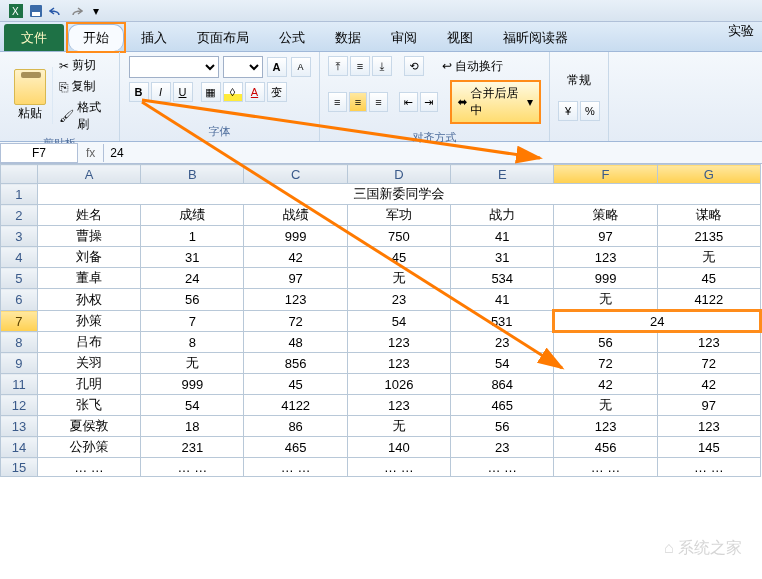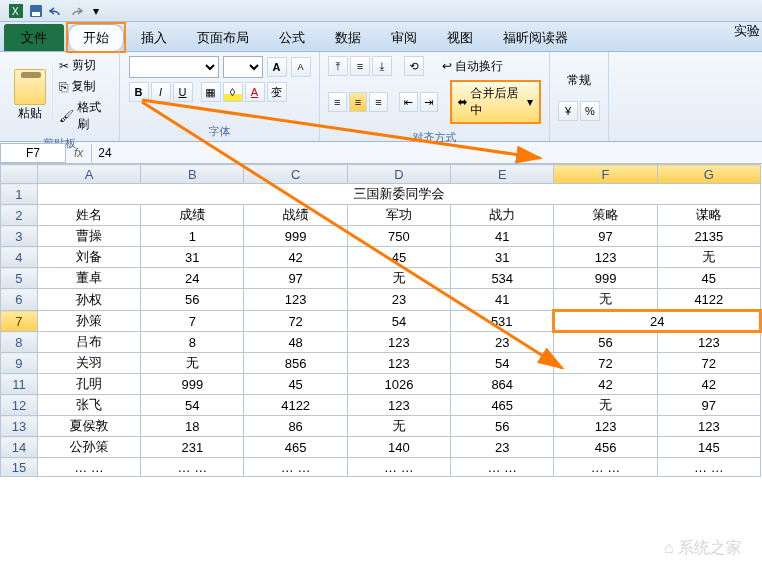--- a/index.html
+++ b/index.html
@@ -1,22 +1,22 @@
 <!DOCTYPE html>
 <html><head>
 <meta charset="utf-8">
 <style>
 * { box-sizing: border-box; margin: 0; padding: 0; }
 body { font-family: "Microsoft YaHei", Arial, sans-serif; font-size: 12px; background: #fff; width: 762px; height: 579px; overflow: hidden; position: relative; }
 .qat { display: flex; align-items: center; padding: 2px 8px; background: linear-gradient(#e8f0f8,#d8e4f0); border-bottom: 1px solid #b0c0d8; height: 22px; }
 .qat .icon { width: 16px; height: 16px; margin-right: 4px; display: inline-flex; align-items: center; justify-content: center; }
-.experiment { position: absolute; right: 2px; top: 22px; font-size: 13px; }
+.experiment { position: absolute; right: 8px; top: 22px; font-size: 13px; }
 .ribbon-tabs { display: flex; background: linear-gradient(#e0ecf8,#c8dcf0); padding: 2px 4px 0; border-bottom: 1px solid #a0b8d8; }
 .tab { padding: 4px 14px; font-size: 13px; cursor: pointer; border: 1px solid transparent; border-bottom: none; border-radius: 3px 3px 0 0; }
-.tab.file { background: #1e7145; color: #000000; padding: 4px 16px; }
+.tab.file { background: #1e7145; color: #fef9c3; padding: 4px 16px; }
 .tab.active { background: #f8fbff; border-color: #a0b8d8; border-radius: 10px; }
 .tab-highlight { border: 2px solid #ff8c1a; margin: -2px 0 -2px 2px; }
 .ribbon { display: flex; background: linear-gradient(#f4f8fc,#e4ecf6); border-bottom: 1px solid #a0b8d8; height: 90px; }
 .group { border-right: 1px solid #c8d8e8; padding: 4px 8px 2px; display: flex; flex-direction: column; align-items: center; justify-content: space-between; }
 .group-label { font-size: 11px; color: #4a6a9a; text-align: left; padding-top: 2px; }
 .clip-group { width: 120px; }
 .clip-row { display: flex; align-items: center; }
 .paste-btn { display: flex; flex-direction: column; align-items: center; padding: 2px 6px; border-right: 1px solid #dce8f4; margin-right: 4px; }
 .paste-icon { width: 32px; height: 36px; background: linear-gradient(#fff2c8,#ffd870); border: 1px solid #d8b850; border-radius: 2px; position: relative; }
 .paste-icon::before { content:''; position:absolute; top:2px; left:6px; width:20px; height:6px; background:#a89058; border-radius:2px; }
@@ -27,22 +27,22 @@
 .font-sel { width: 90px; height: 22px; border: 1px solid #a0b0c8; background: #fff; font-size: 12px; }
 .size-sel { width: 40px; height: 22px; border: 1px solid #a0b0c8; background: #fff; }
 .btn-sm { width: 20px; height: 20px; border: 1px solid #c8d8e8; background: linear-gradient(#fff,#e8f0f8); display: inline-flex; align-items: center; justify-content: center; font-size: 11px; }
 .btn-row { display: flex; gap: 2px; }
 .align-group { width: 230px; }
 .align-row { display: flex; gap: 2px; margin-bottom: 4px; align-items: center; }
 .merge-btn { display: flex; align-items: center; gap: 3px; padding: 3px 6px; background: linear-gradient(#fffae0,#ffdc70); border: 2px solid #ff8c1a; font-size: 12px; }
 .general-group { padding: 20px 8px; }
 .gen-label { font-size: 12px; margin-bottom: 4px; }
 .formula-bar { display: flex; align-items: center; border-bottom: 1px solid #b0c0d8; height: 22px; background: #f4f8fc; }
-.name-box { width: 66px; border: 1px solid #b0c0d8; padding: 2px 4px; background: #fff; font-size: 12px; text-align: center; }
-.fx-label { padding: 0 8px; font-style: italic; color: #666; }
+.name-box { width: 78px; border: 1px solid #b0c0d8; padding: 2px 4px; background: #fff; font-size: 12px; text-align: center; }
+.fx-label { padding: 0 8px; color: #666; }
 .formula-input { flex: 1; padding: 2px 6px; border-left: 1px solid #b0c0d8; }
 .sheet { overflow: hidden; }
 table.grid { border-collapse: collapse; width: 100%; font-size: 13px; }
 .grid td, .grid th { border: 1px solid #b8c8d8; text-align: center; padding: 1px 2px; height: 19px; }
 .grid th { background: linear-gradient(#f0f4f8,#dce4ec); font-weight: normal; color: #3a5a8a; }
 .grid th.rowh { width: 30px; }
 .grid th.colh { width: 84px; }
 .corner { background: linear-gradient(#e8eef4,#d0dce8); width: 30px; }
 .row-active th, .col-active { background: linear-gradient(#ffe8a0,#ffd050) !important; color: #5a4200; }
 .merged-cell { border: 3px solid #ff8c1a !important; }

